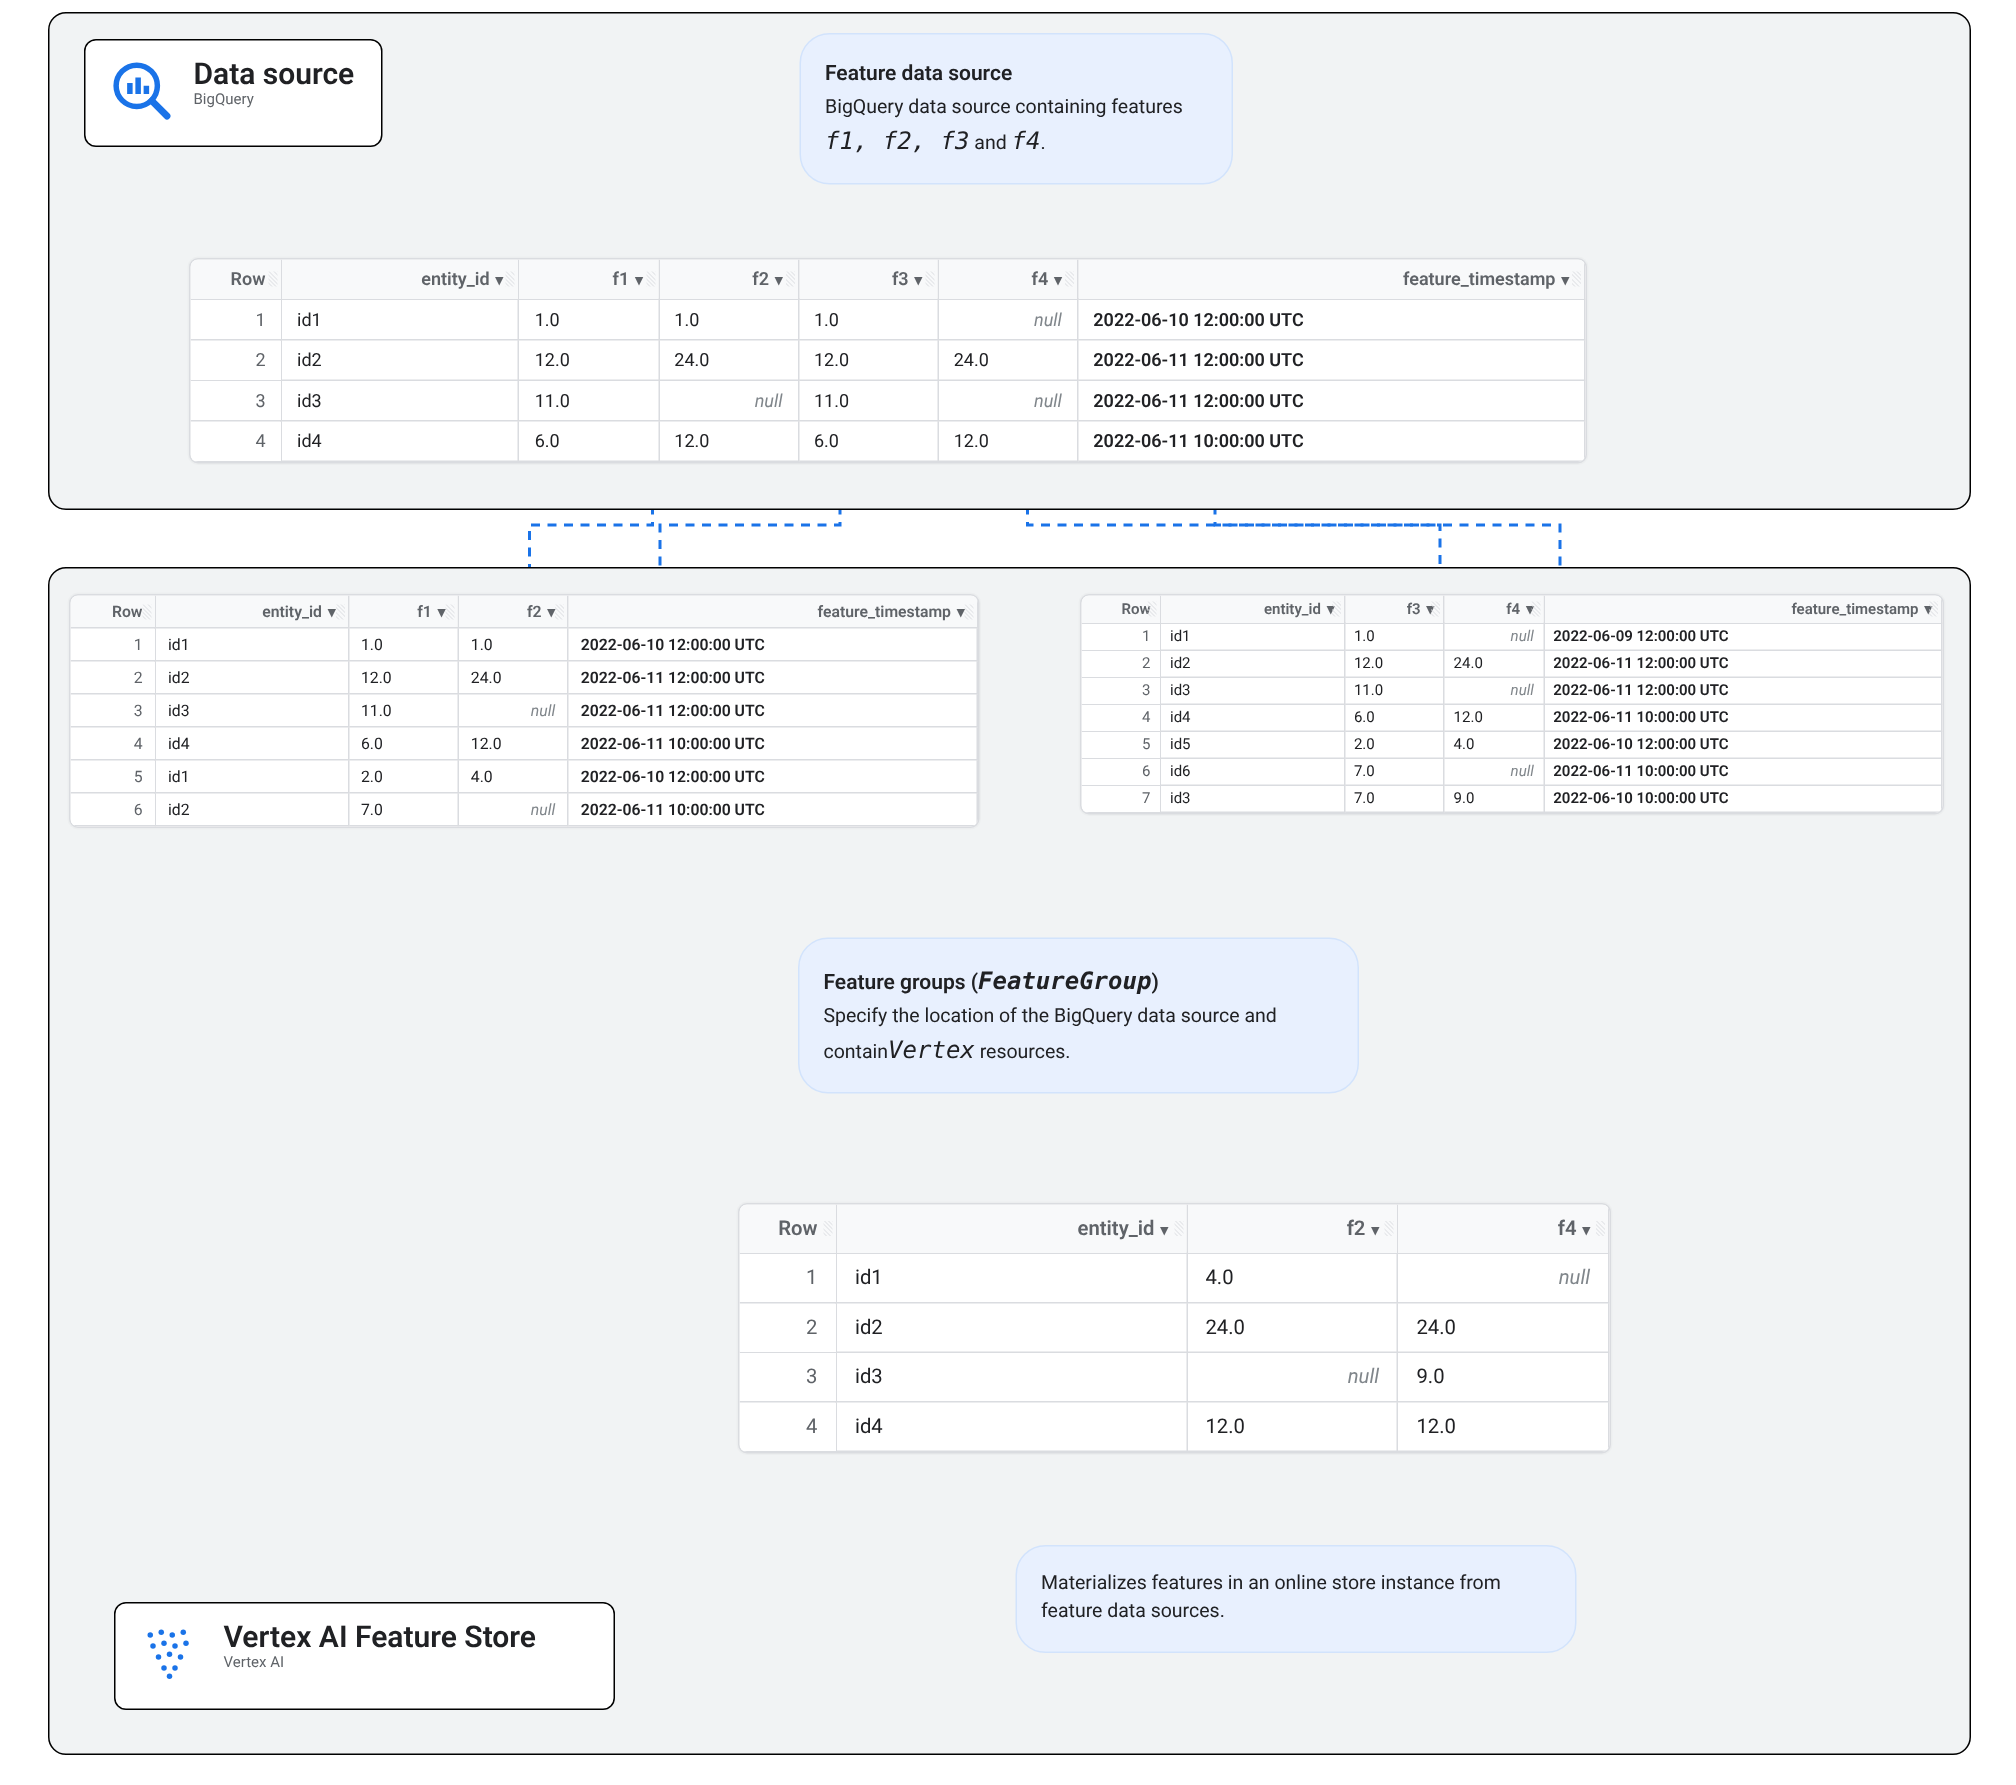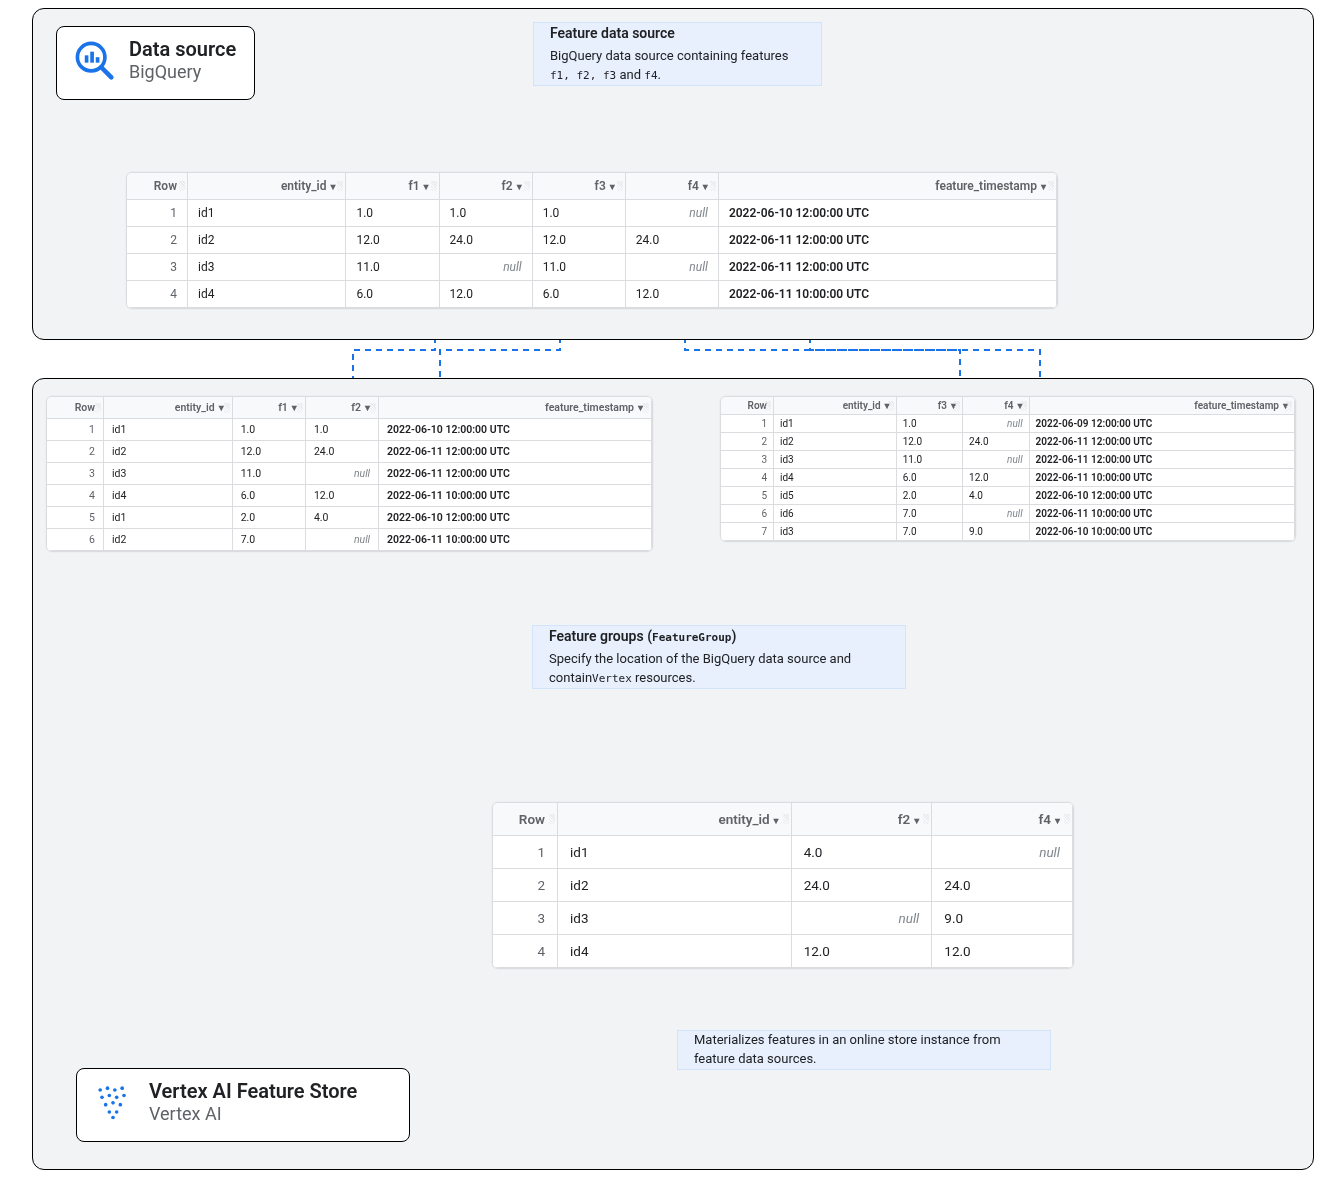--- a/index.html
+++ b/index.html
@@ -30,36 +30,36 @@
 
 .card{
   position:absolute;
   border:1.5px solid #000;
   border-radius:8px;
   background:#fff;
   display:flex;gap:14px;
   padding:10px 18px 16px 14px;
 }
 .card-title{font-size:20px;font-weight:600;line-height:1.2;}
-.card-sub{font-size:18px;color:var(--sub);line-height:1.2;}
+.card-sub{font-size:10px;color:var(--sub);line-height:1.2;}
 
 .icon-bq{width:44px;height:44px;}
 .icon-vx{width:44px;height:44px;}
 
 .callout{
   position:absolute;
   background:var(--callout);
   border:1px solid #d2e3fc;
-  border-radius:0;
-  padding:0 16px;
+  border-radius:20px;
+  padding:16px 16px;
   font-size:13px;line-height:1.45;color:var(--text);
   max-width:340px;
 }
 .callout .title{font-weight:600;margin-bottom:4px;font-size:14px;}
-.callout code{font-family:ui-monospace,Menlo,Consolas,monospace;font-size:11px;}
+.callout code{font-family:ui-monospace,Menlo,Consolas,monospace;font-size:16px;font-style:italic;}
 
 
 .tbl{
   position:absolute;
   background:#fff;
   border:1px solid var(--border);
   border-radius:6px;
   overflow:hidden;
   box-shadow:0 0 0 1px rgba(0,0,0,.02);
 }

